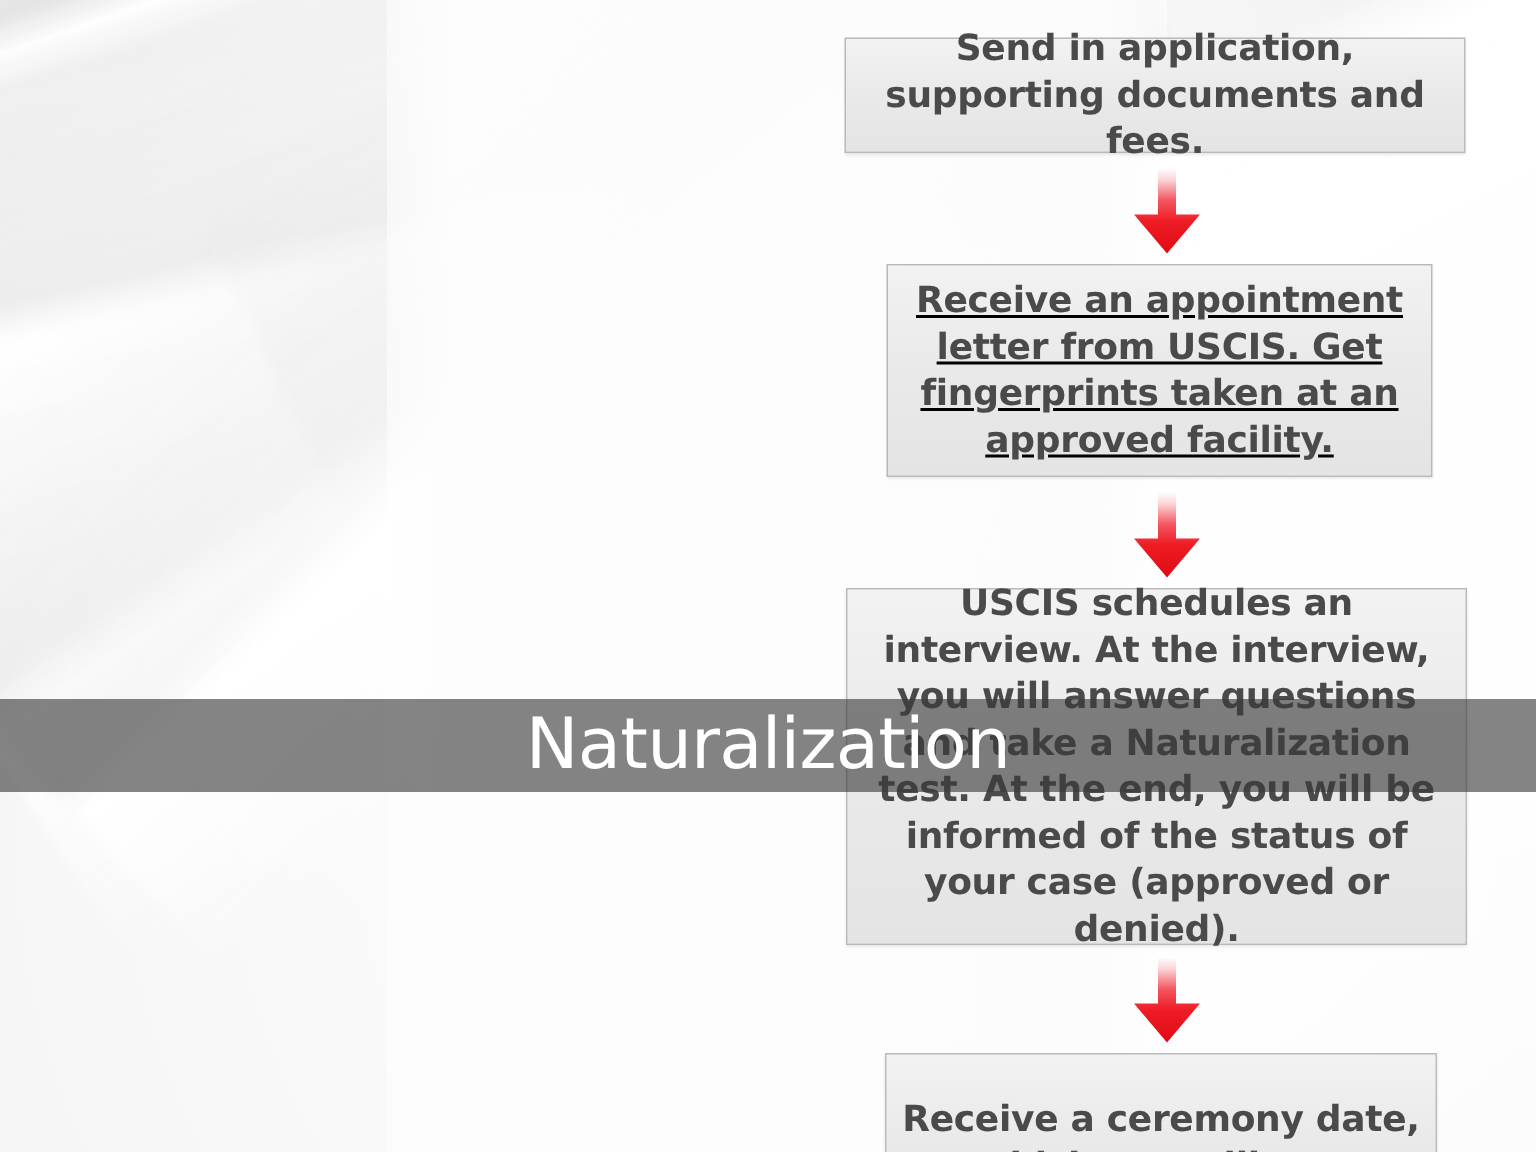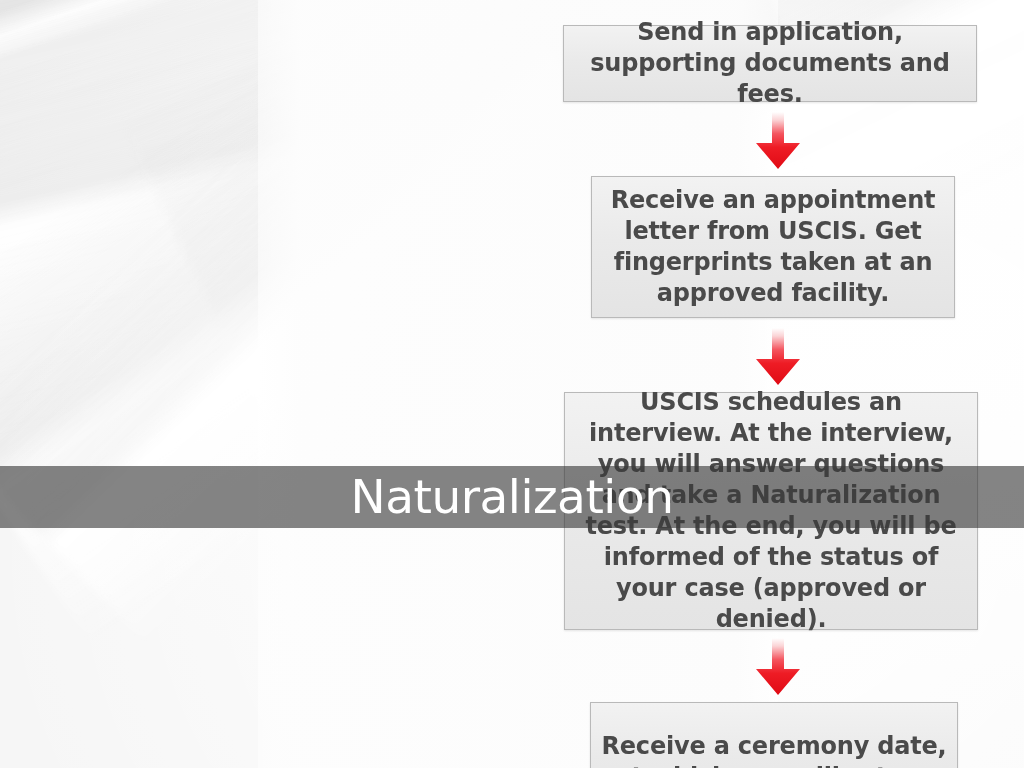--- a/index.html
+++ b/index.html
@@ -132,21 +132,21 @@
     color: #4a4a4a;
     font-family: "DejaVu Sans", sans-serif;
     font-weight: bold;
     font-size: 25px;
     line-height: 31px;
     letter-spacing: -0.2px;
   }
 
   #box-1 { left: 305px; top: 25px;  width: 414px; height: 77px; }
   #box-1 .btxt { font-size: 24px; line-height: 31px; }
-  #box-2 { left: 333px; top: 176px; width: 364px; height: 142px; }
+  #box-2 { left: 333px; top: 176px; width: 364px; height: 142px; text-decoration: underline; }
   #box-2 .btxt { font-size: 24px; line-height: 31px; }
   #box-3 { left: 306px; top: 392px; width: 414px; height: 238px; }
   #box-3 .btxt { font-size: 24px; line-height: 31px; }
   #box-4 { left: 332px; top: 702px; width: 368px; height: 120px; }
   #box-4 .btxt { font-size: 24px; line-height: 31px; }
 
   
   .arrow {
     position: absolute;
     width: 52px;

